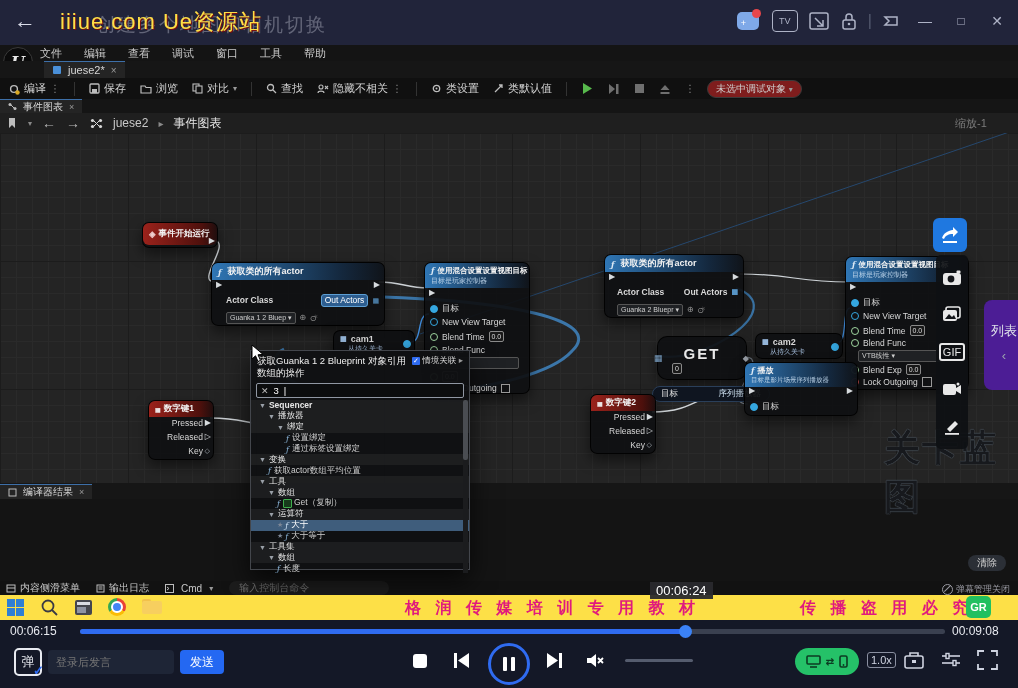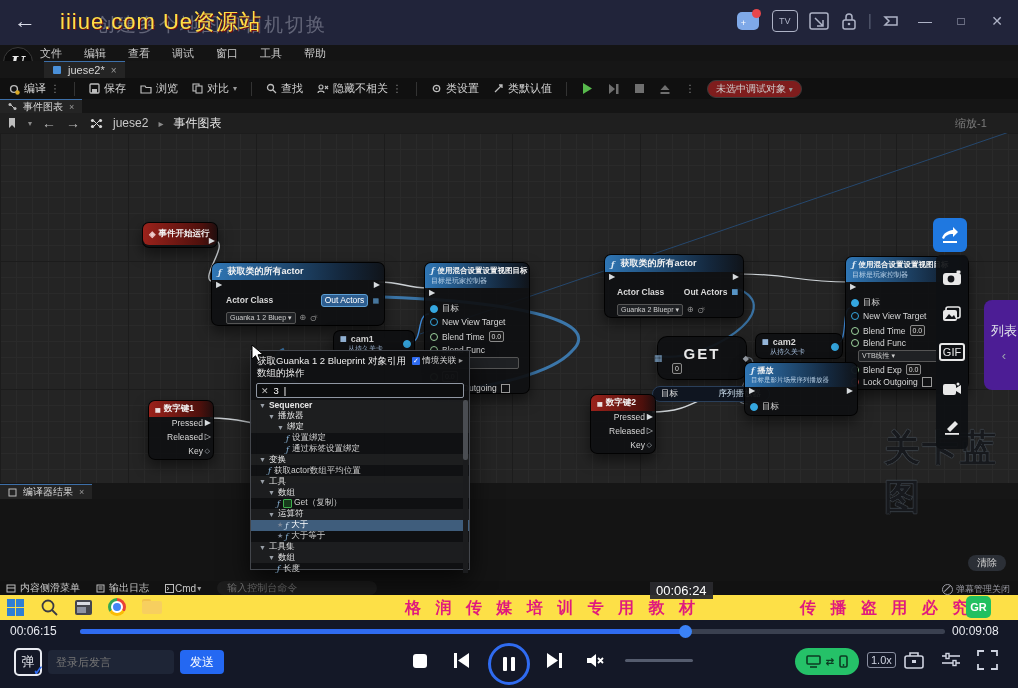--- a/index.html
+++ b/index.html
@@ -621,21 +621,21 @@
       <span>内容侧滑菜单</span>
     </span>
     <span class="r" style="gap:4px;color:#c9c9c9;font-size:10px;">
       <svg width="9" height="9" viewBox="0 0 9 9">
           <rect x="1" y="1" width="7" height="7" fill="none" stroke="#bdbdbd"></rect>
           <line x1="2.5" y1="3" x2="6.5" y2="3" stroke="#bdbdbd"></line>
           <line x1="2.5" y1="5" x2="6.5" y2="5" stroke="#bdbdbd"></line>
         </svg>
       <span>输出日志</span>
     </span>
-    <span class="r" style="gap:1px;color:#c9c9c9;font-size:10px;">
+    <span class="r" style="gap:7px;color:#c9c9c9;font-size:10px;">
       <svg width="9" height="9" viewBox="0 0 9 9">
           <rect x="0.5" y="0.5" width="8" height="8" fill="none" stroke="#bdbdbd"></rect>
           <path d="M2 3 L4 4.5 L2 6" fill="none" stroke="#bdbdbd"></path>
         </svg>
       <span>Cmd</span>
         <span style="font-size:8px;color:#999;">▾</span>
     </span>
     <span style="background:#1c1c1c;border-radius:8px;color:#6e6e6e;font-size:10px;padding:0 10px;min-width:140px;">输入控制台命令</span>
   </div>
 

